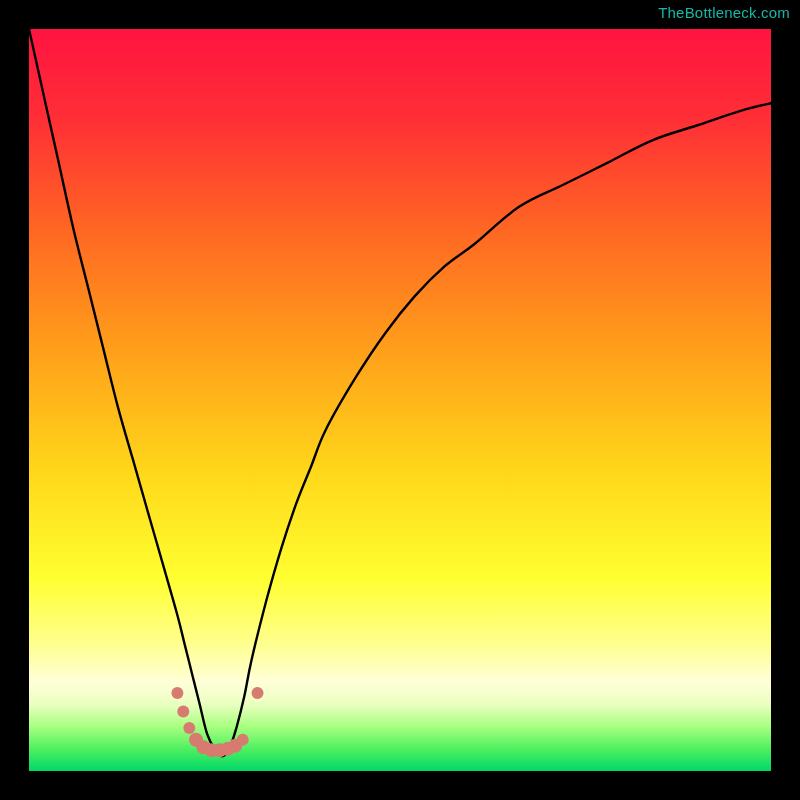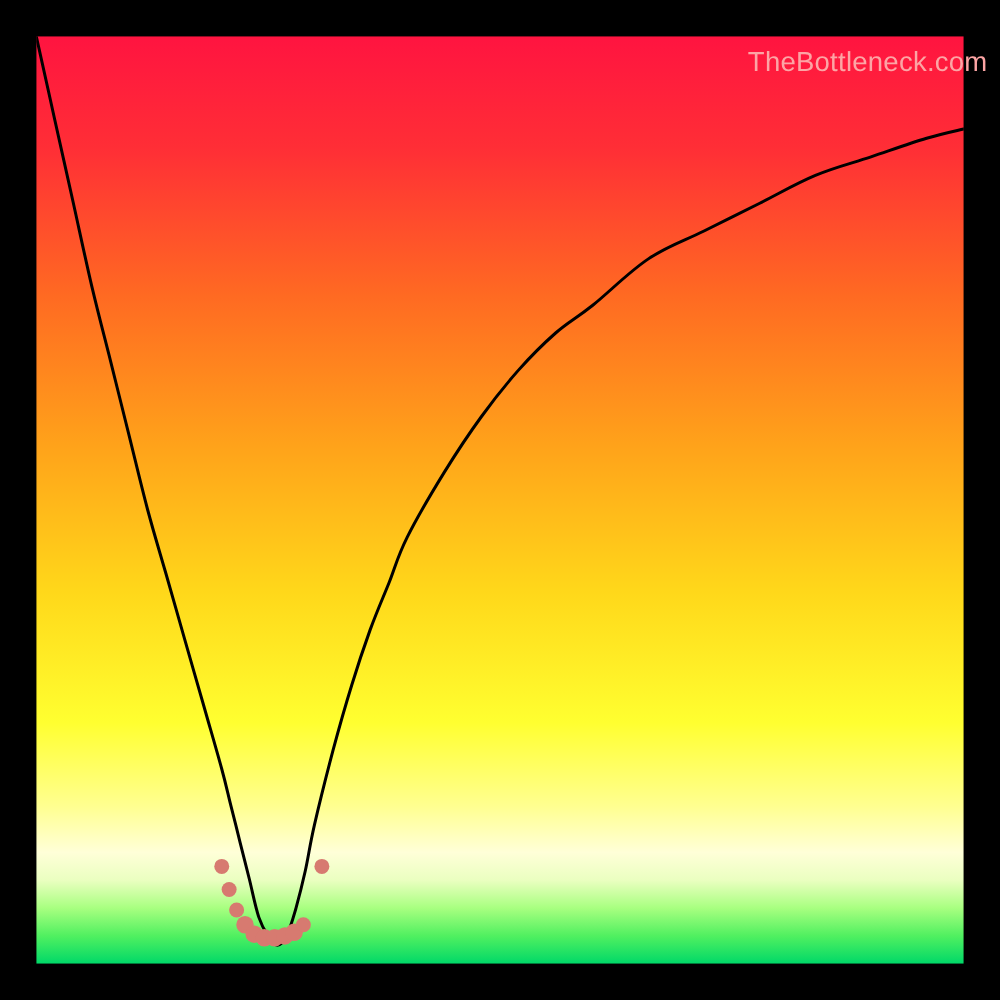--- a/index.html
+++ b/index.html
@@ -23,26 +23,25 @@
     position: absolute;
     left: 0;
     top: 0;
     width: 742px;
     height: 742px;
   }
   .watermark {
     position: absolute;
     top: 4px;
     right: 10px;
-    color: #fca5a5;
-    font-size: 22px;
+    color: #14b8a6;
+    font-size: 15px;
     font-weight: 500;
     letter-spacing: 0.2px;
     user-select: none;
-    margin-top: 33px;
   }
   svg {
     display: block;
   }
 </style>
 </head>
 <body>
 
 <div class="frame">
   <svg class="plot-area" width="742" height="742" viewBox="0 0 742 742">

